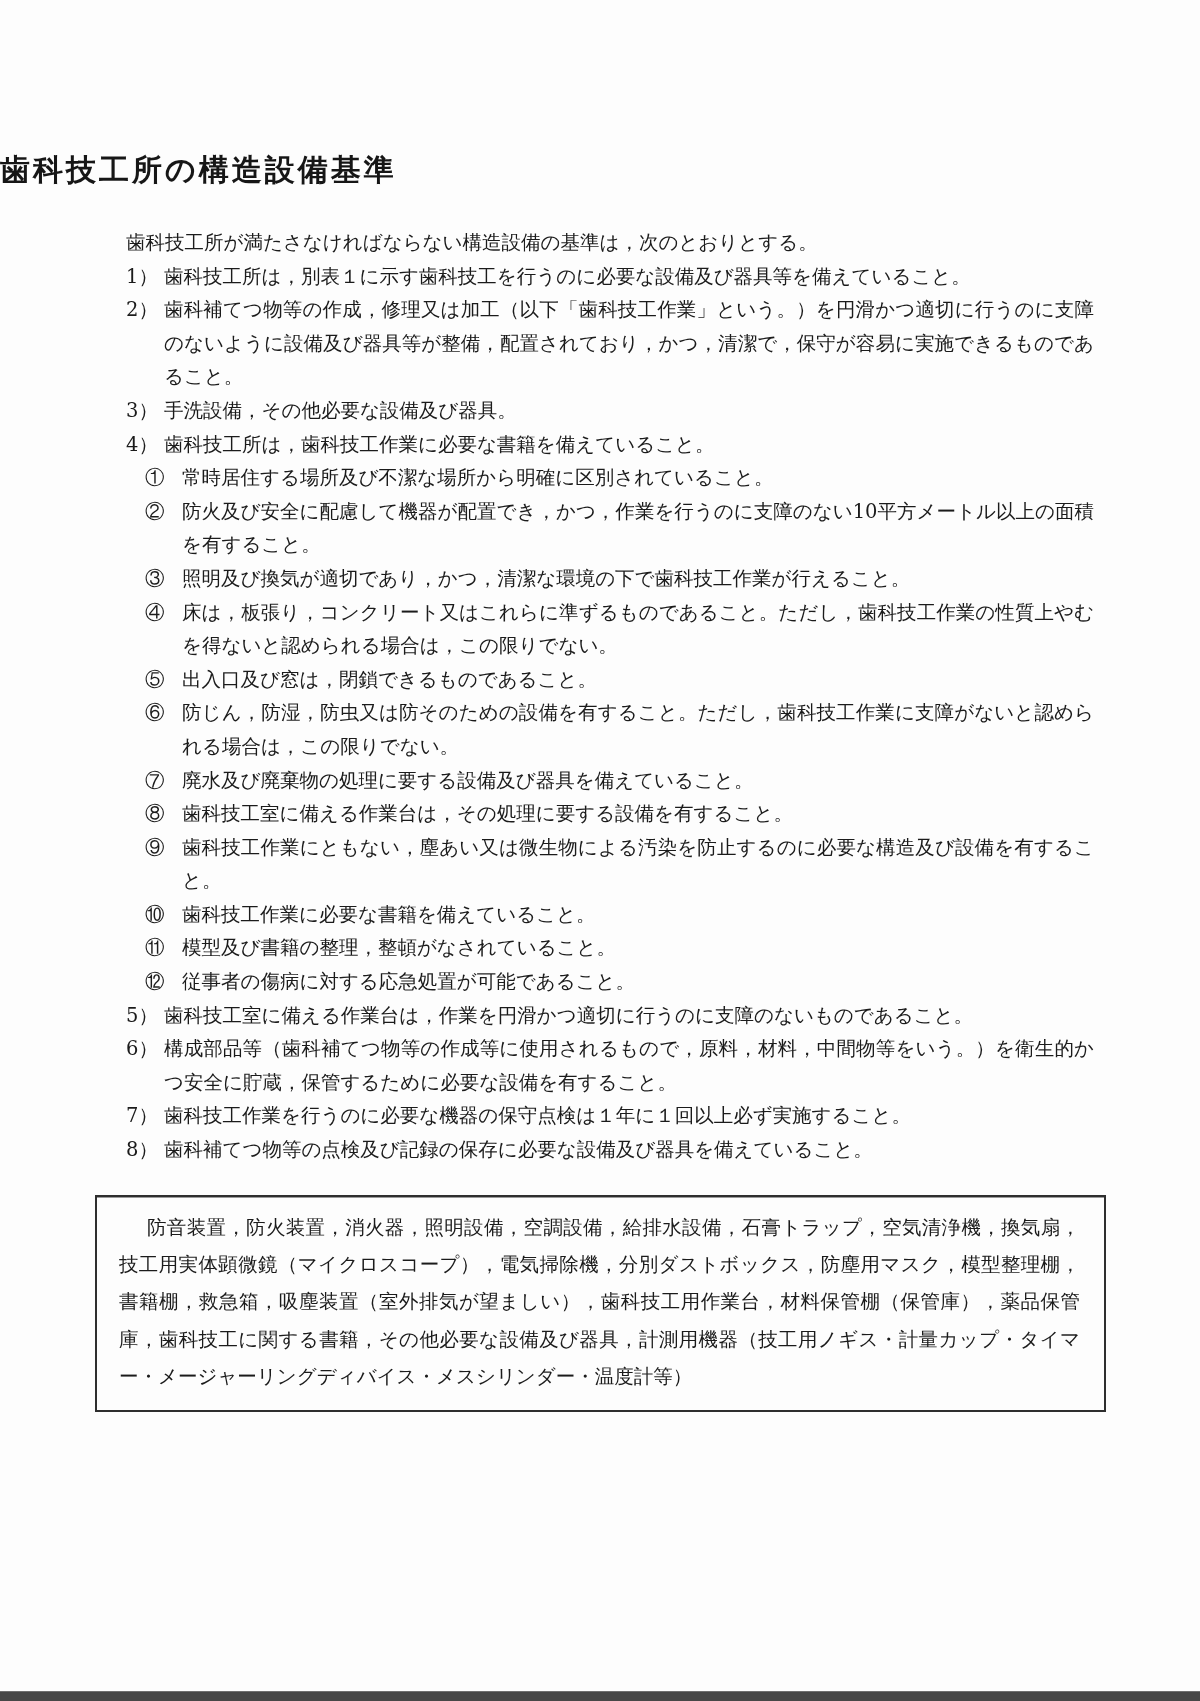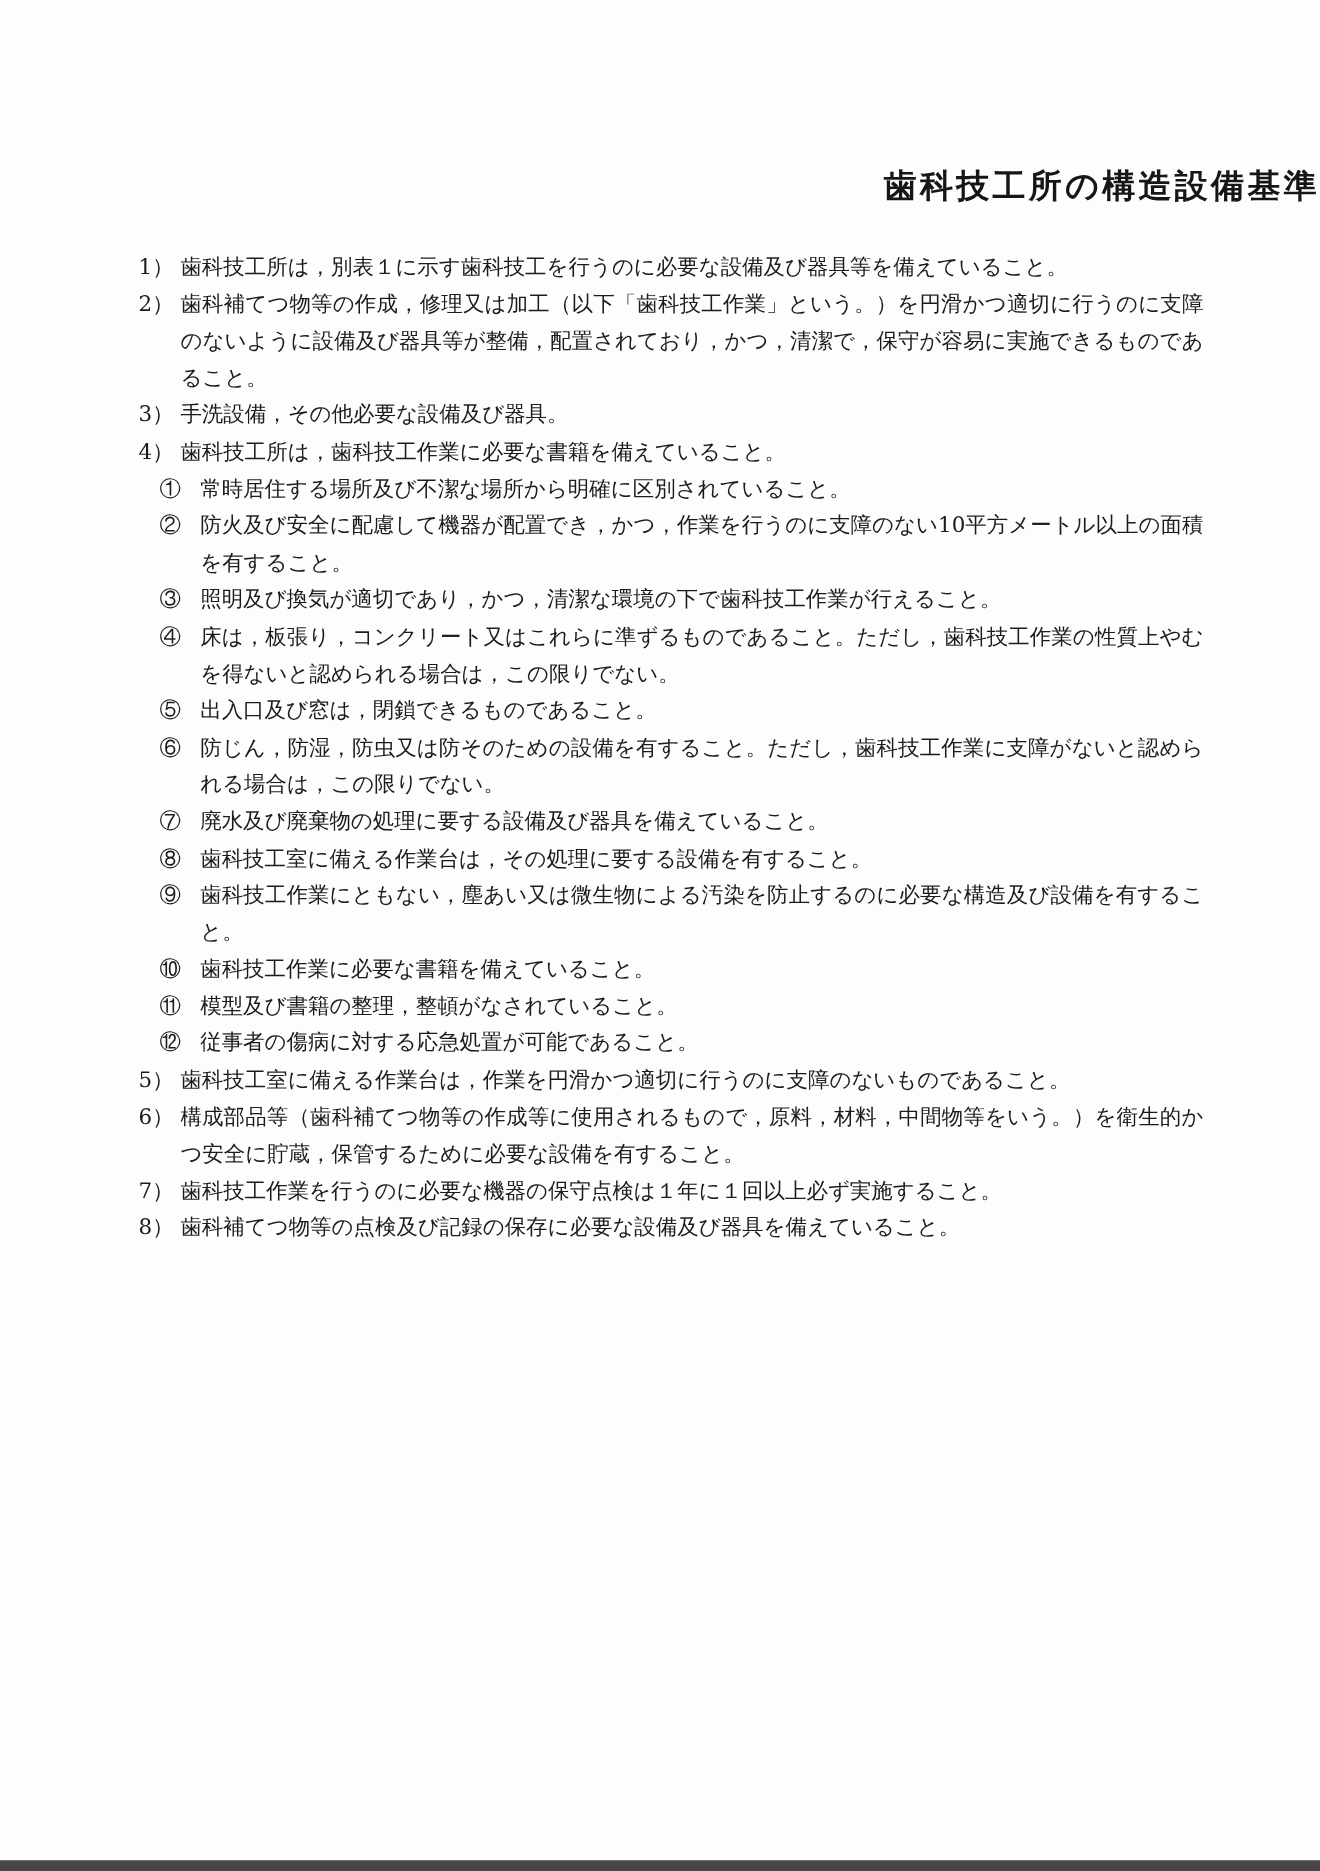--- a/index.html
+++ b/index.html
@@ -9,21 +9,21 @@
     height: 1701px;
     margin: 0 auto;
     background: #fdfdfd;
     overflow: hidden;
     color: #1b1b1b;
     font-family: "DejaVu Serif", "Liberation Serif", serif;
   }
   .title {
     margin: 0;
     padding-top: 150px;
-    text-align: right;
+    text-align: left;
     font-size: 30px;
     line-height: 40px;
     font-weight: 600;
     letter-spacing: 3px;
     color: #161616;
   }
   .body-block {
     margin: 36px 106px 0 126px;
     font-size: 19.5px;
     line-height: 33.6px;
@@ -70,20 +70,21 @@
     border-top: 1px solid #6f6f6f;
   }
 </style>
 </head>
 <body>
 
 <div class="page">
   <h1 class="title">歯科技工所の構造設備基準</h1>
 
   <div class="body-block">
+    <p class="intro">歯科技工所が満たさなければならない構造設備の基準は，次のとおりとする。</p>
     <div id="entries">
         <div class="entry">
           <span class="num">1）</span>
           <span class="txt">歯科技工所は，別表１に示す歯科技工を行うのに必要な設備及び器具等を備えていること。</span>
         </div>
         <div class="entry">
           <span class="num">2）</span>
           <span class="txt">歯科補てつ物等の作成，修理又は加工（以下「歯科技工作業」という。）を円滑かつ適切に行うのに支障のないように設備及び器具等が整備，配置されており，かつ，清潔で，保守が容易に実施できるものであること。</span>
         </div>
         <div class="entry">
@@ -155,15 +156,18 @@
           <span class="txt">歯科技工作業を行うのに必要な機器の保守点検は１年に１回以上必ず実施すること。</span>
         </div>
         <div class="entry">
           <span class="num">8）</span>
           <span class="txt">歯科補てつ物等の点検及び記録の保存に必要な設備及び器具を備えていること。</span>
         </div>
       </div>
   </div>
 
 
+  <div class="equipment-box">
+    <p>防音装置，防火装置，消火器，照明設備，空調設備，給排水設備，石膏トラップ，空気清浄機，換気扇，技工用実体顕微鏡（マイクロスコープ），電気掃除機，分別ダストボックス，防塵用マスク，模型整理棚，書籍棚，救急箱，吸塵装置（室外排気が望ましい），歯科技工用作業台，材料保管棚（保管庫），薬品保管庫，歯科技工に関する書籍，その他必要な設備及び器具，計測用機器（技工用ノギス・計量カップ・タイマー・メージャーリングディバイス・メスシリンダー・温度計等）</p>
+  </div>
 
   <div class="bottom-bar"></div>
 </div>
 
 </body></html>

